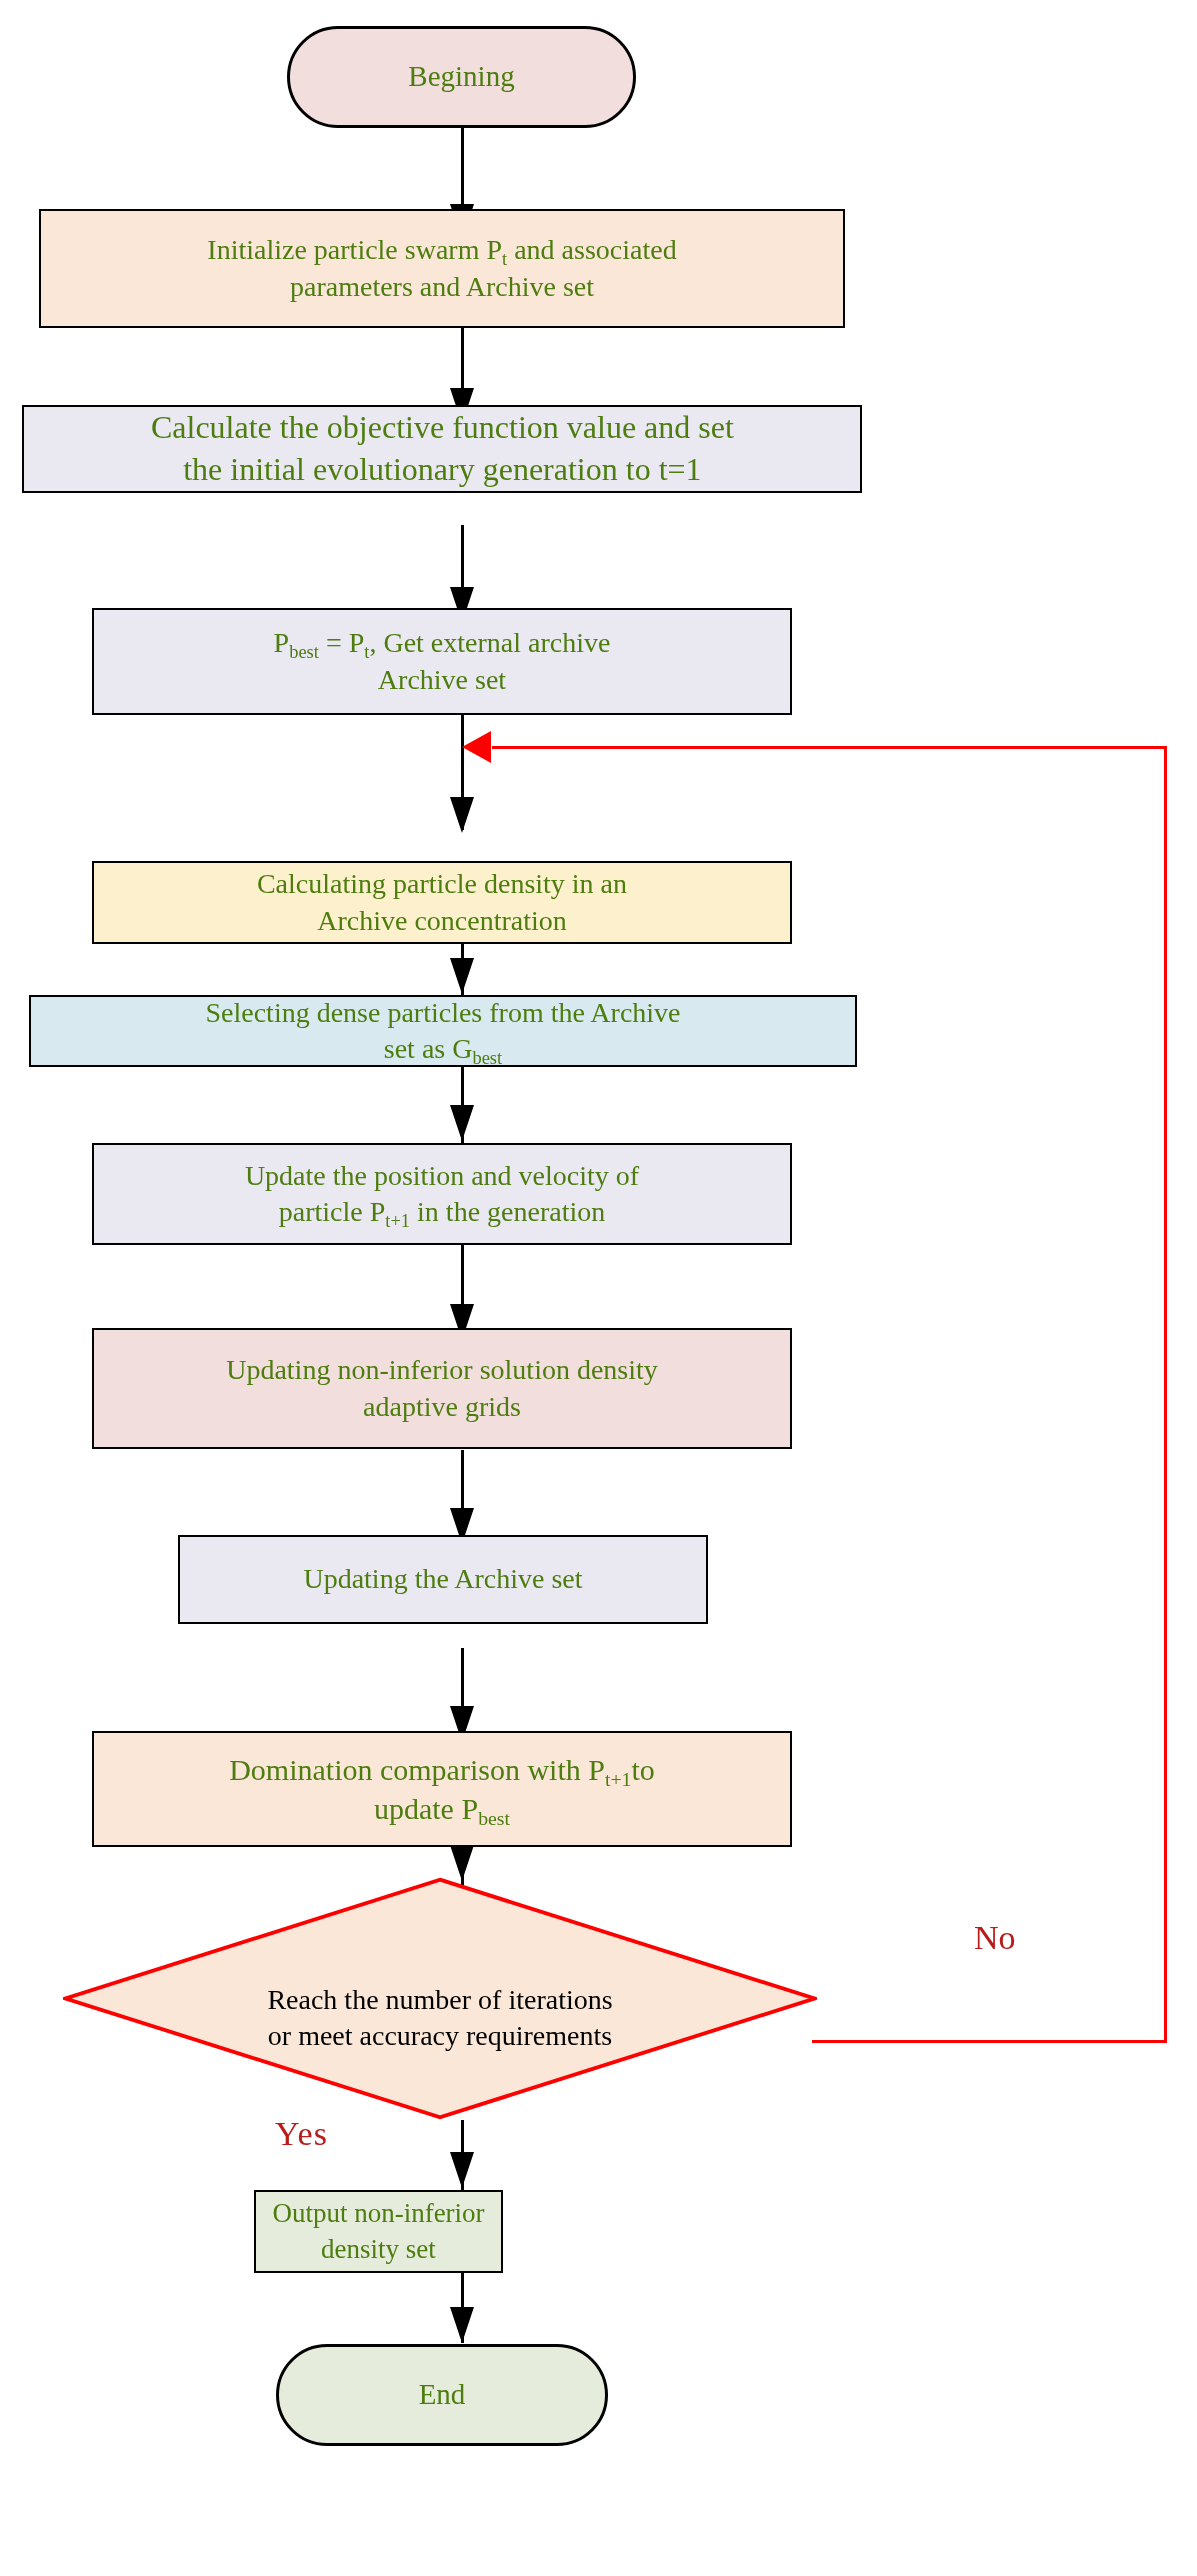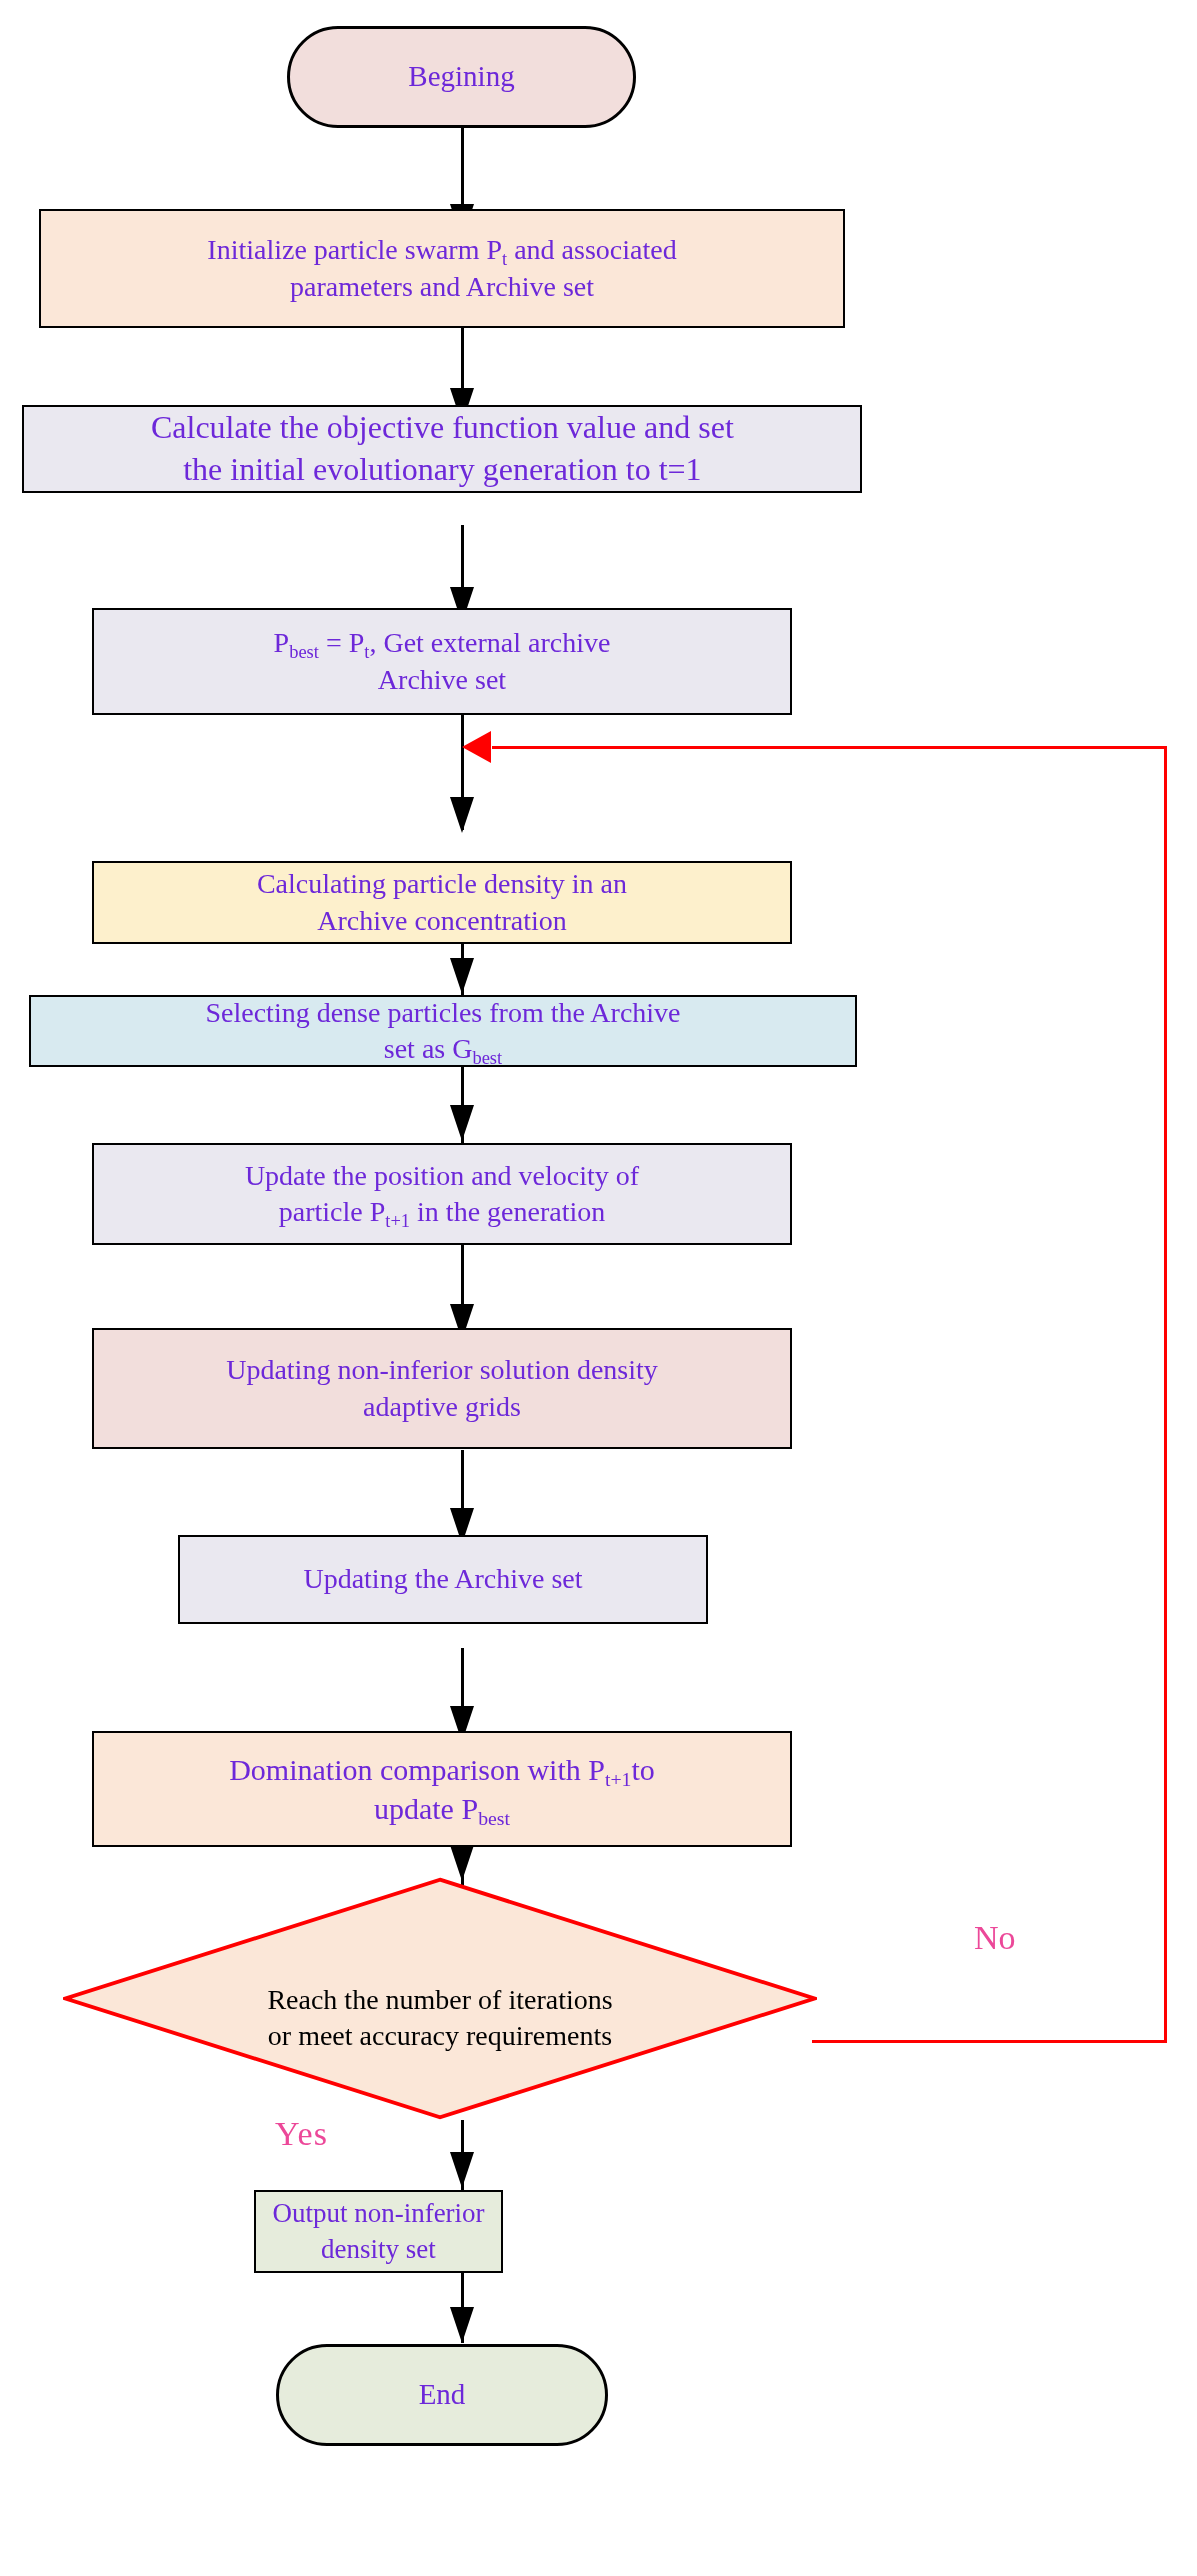--- a/index.html
+++ b/index.html
@@ -16,21 +16,21 @@
     font-family: "Liberation Serif", "DejaVu Serif", serif;
     overflow: hidden;
   }
   .node {
     position: absolute;
     box-sizing: border-box;
     display: flex;
     align-items: center;
     justify-content: center;
     text-align: center;
-    color: #6d28d9;
+    color: #4d7c0f;
     line-height: 1.30;
     z-index: 3;
   }
   .rect {
     border: 2.6px solid #000000;
   }
   .stadium {
     border: 3.2px solid #000000;
     border-radius: 6385px;
   }
@@ -98,21 +98,21 @@
     align-items: center;
     justify-content: center;
     text-align: center;
     color: #000;
     line-height: 1.30;
     white-space: pre-line;
     z-index: 4;
   }
   .edge-label {
     position: absolute;
-    color: #ec4899;
+    color: #b91c1c;
     z-index: 4;
   }
 </style>
 </head>
 <body>
 
 <div id="canvas">
 
   <div class="vline" style="left:461px; top:128px; height:82px;"></div>
   <div class="arrowhead" style="left:450px; top:204px;"></div>

